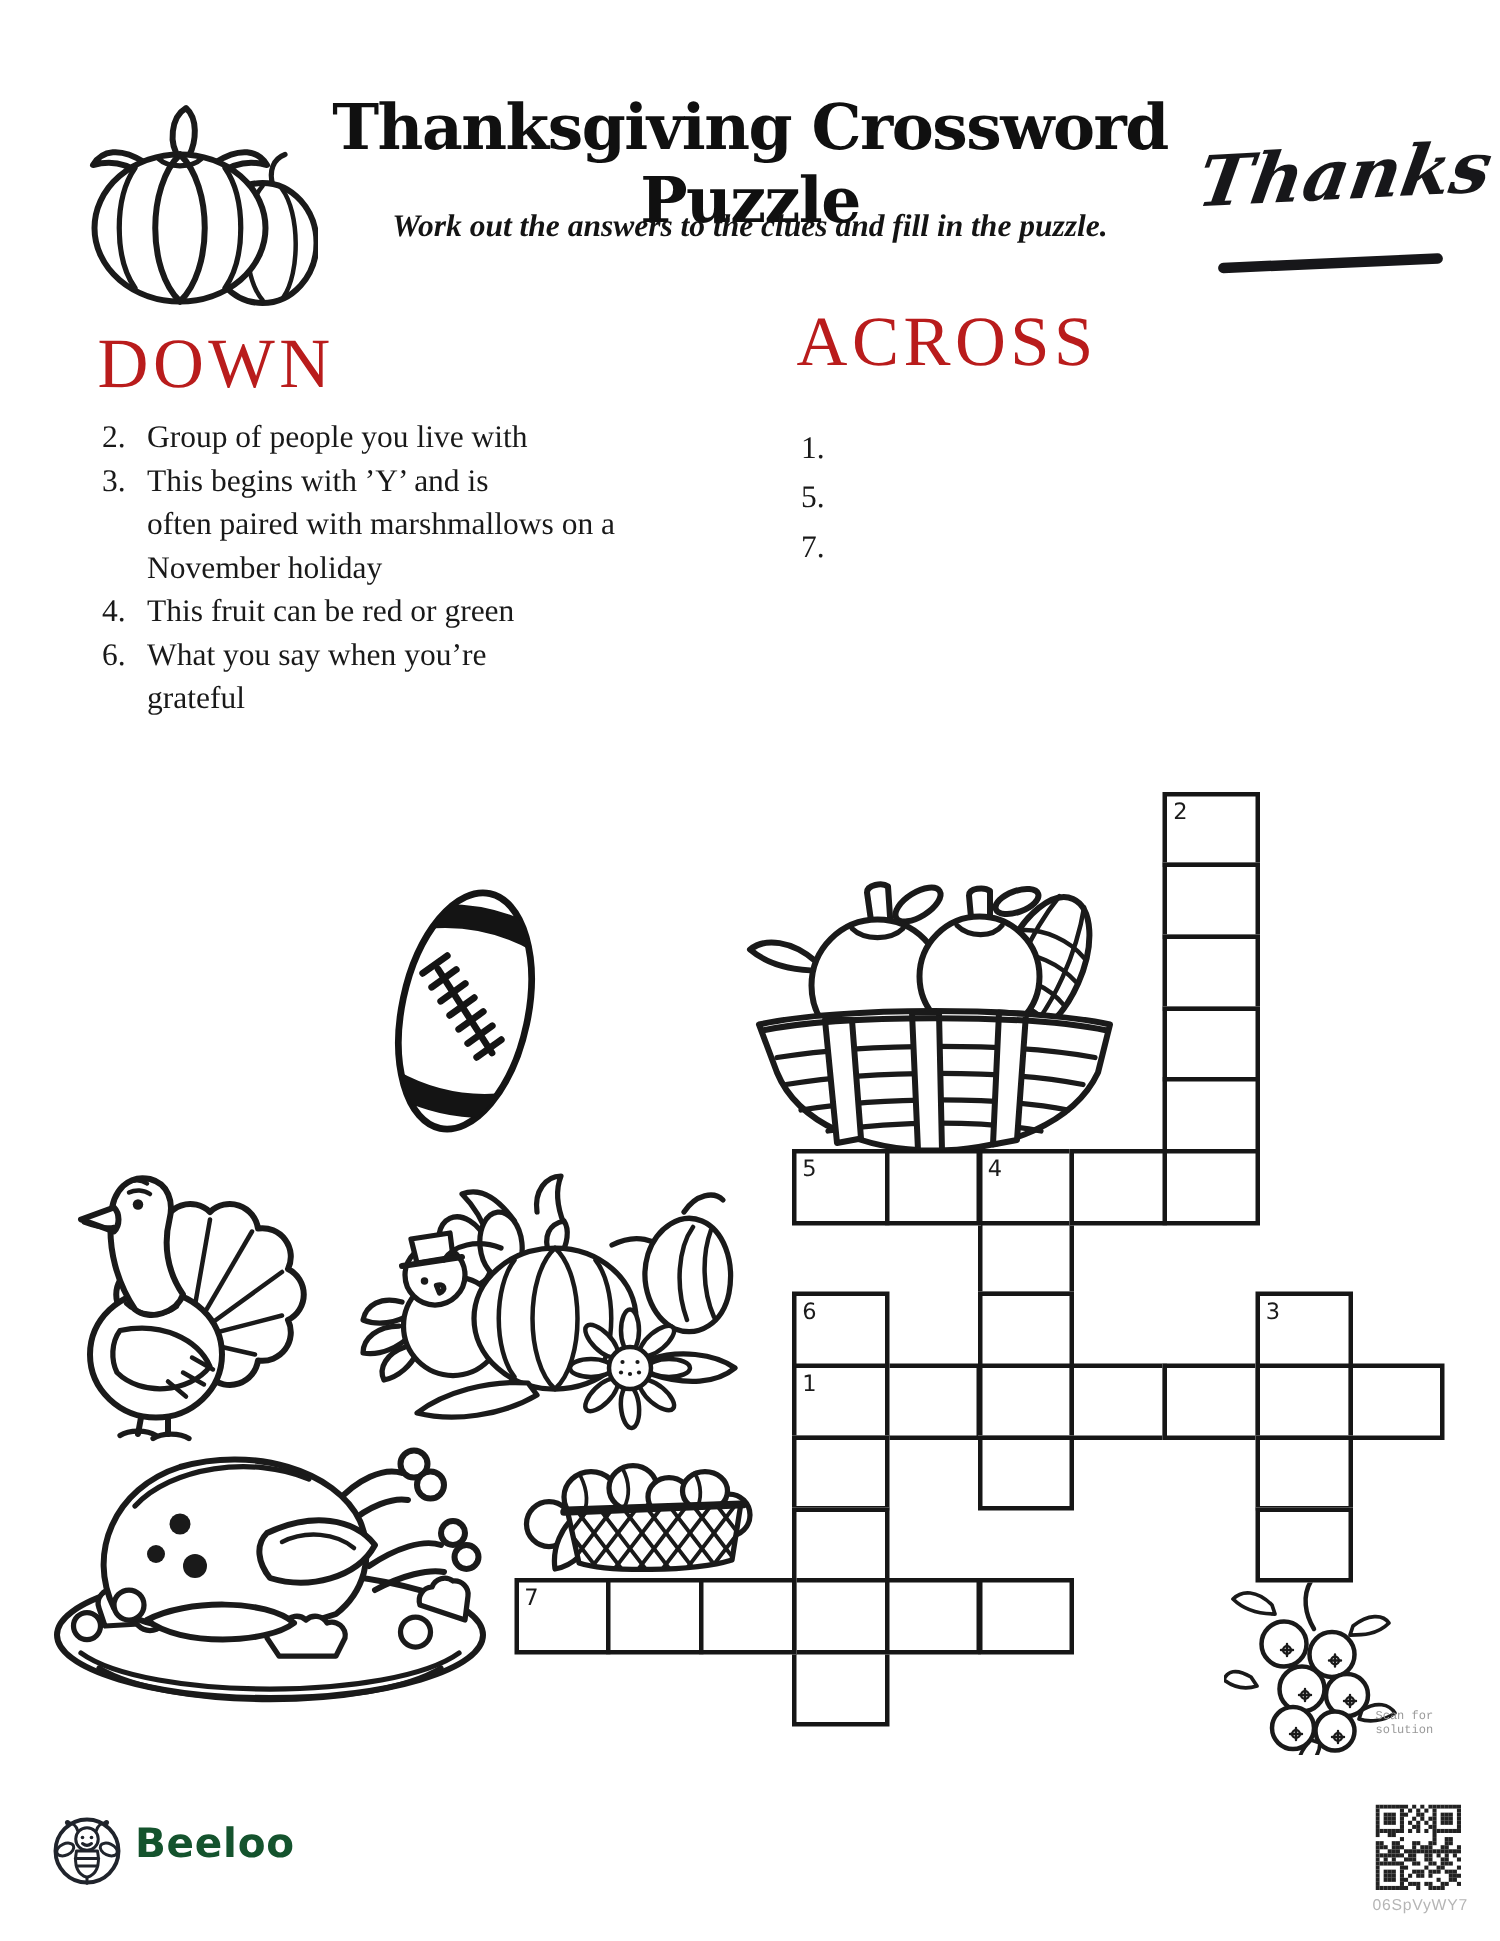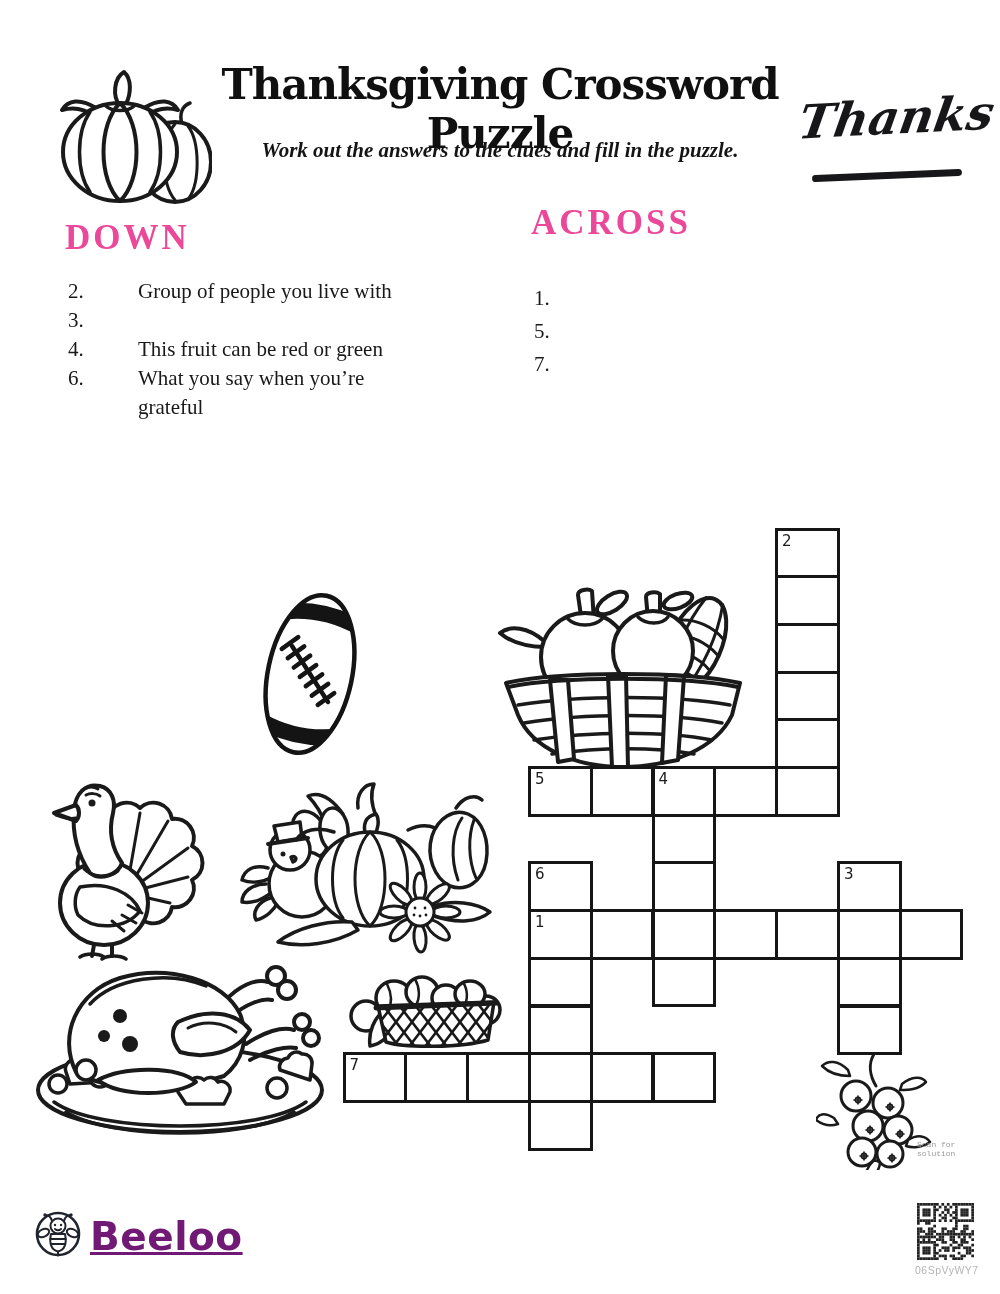--- a/index.html
+++ b/index.html
@@ -13,38 +13,38 @@
   .subtitle{left:180px;top:138px;width:640px;text-align:center;
             font-family:"Liberation Serif", serif;font-style:italic;font-weight:700;
             font-size:21px;color:#141414;}
 
   .thanks{left:800px;top:90px;width:180px;text-align:center;
           font-family:"DejaVu Serif", serif;font-style:italic;font-weight:700;
           font-size:47px;color:#17171a;transform:skewX(-12deg) rotate(-3deg);}
   .thanks-underline{left:812px;top:172px;width:150px;height:7px;background:#17171a;
           border-radius:4px;transform:rotate(-2.5deg);}
 
-  .section-heading{font-family:"Liberation Serif", serif;font-size:35px;font-weight:700;
-          letter-spacing:3px;color:#ec4899;line-height:1;}
+  .section-heading{font-family:"Liberation Serif", serif;font-size:47px;font-weight:400;
+          letter-spacing:3px;color:#b91c1c;line-height:1;}
   .h-down{left:65px;top:220px;}
   .h-across{left:531px;top:205px;}
 
   .clue-list{font-size:21px;color:#191919;}
   .cl-down{left:68px;top:277px;width:420px;line-height:29px;}
   .cl-across{left:534px;top:282px;width:400px;line-height:33px;}
   .clue{display:flex;}
   .clue-num{width:30px;flex:0 0 30px;}
-  .clue-text{white-space:pre-line;margin-left:40px;}
+  .clue-text{white-space:pre-line;}
 
   .cell{position:absolute;background:#fff;border:3px solid #161616;box-sizing:border-box;}
   .cell-num{position:absolute;left:4px;top:1px;font-family:"DejaVu Sans", sans-serif;
             font-size:15px;color:#1b1b1b;line-height:1.2;}
 
   .brand{left:90px;top:1214px;font-family:"DejaVu Sans", sans-serif;font-weight:bold;
-         font-size:39px;color:#701a75;letter-spacing:0.5px;text-decoration:underline;}
+         font-size:27px;color:#14532d;letter-spacing:0.5px;}
   .copyright{left:0;top:1258px;width:1000px;text-align:center;
          font-family:"Liberation Sans", sans-serif;font-size:13.5px;color:#b3b3b3;}
   .qr-caption{left:917px;top:1140px;width:60px;font-family:Liberation Mono, monospace;
          font-size:8px;color:#9a9a9a;}
   .qr-code-text{left:915px;top:1264px;width:70px;font-family:"Liberation Sans", sans-serif;
          font-size:10.5px;color:#b5b5b5;letter-spacing:0.5px;}
   svg{display:block;}
 </style>
 </head>
 <body>
@@ -78,20 +78,23 @@
   <div class="abs thanks-underline"></div>
 
   <div class="abs section-heading h-down">DOWN</div>
   <div class="abs clue-list cl-down">
       <div class="clue">
         <span class="clue-num">2.</span>
         <span class="clue-text">Group of people you live with</span>
       </div>
       <div class="clue">
         <span class="clue-num">3.</span>
+        <span class="clue-text">This begins with ’Y’ and is
+often paired with marshmallows on a
+November holiday</span>
       </div>
       <div class="clue">
         <span class="clue-num">4.</span>
         <span class="clue-text">This fruit can be red or green</span>
       </div>
       <div class="clue">
         <span class="clue-num">6.</span>
         <span class="clue-text">What you say when you’re
  grateful</span>
       </div>

